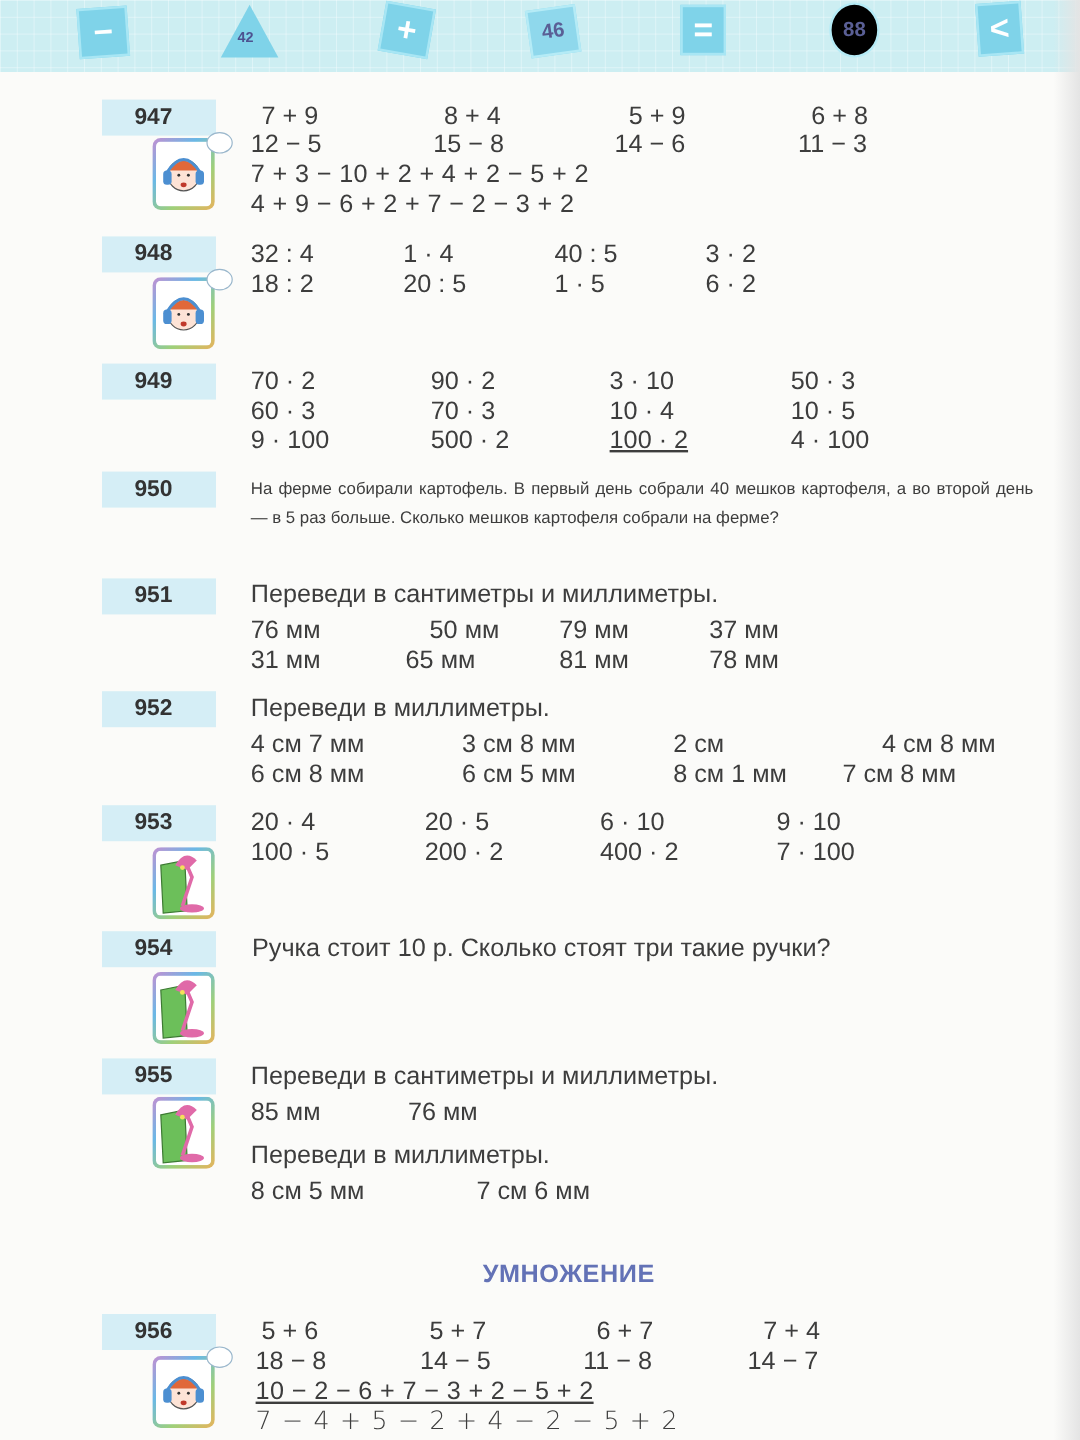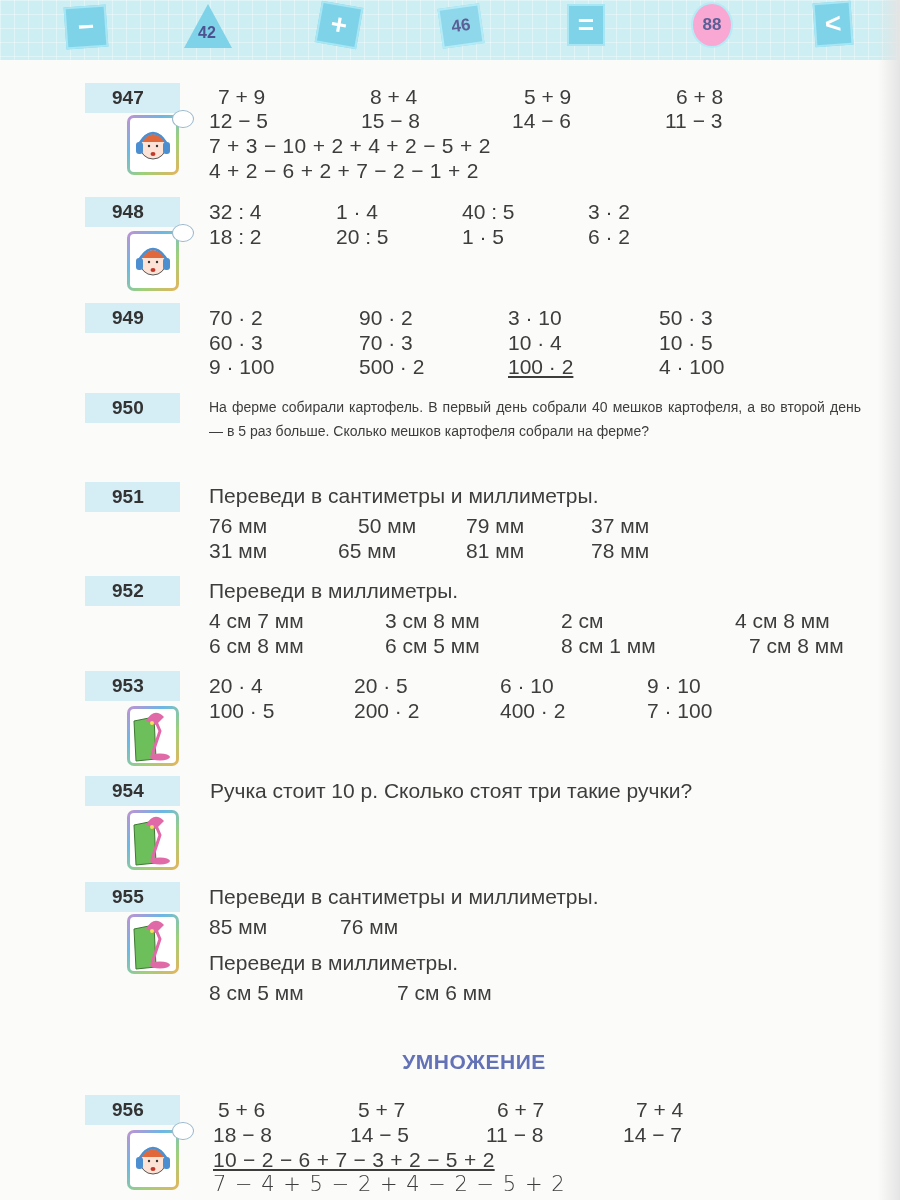--- a/index.html
+++ b/index.html
@@ -25,23 +25,23 @@
       position: absolute; display: flex; align-items: center; justify-content: center;
       font-weight: bold; color: #5a5f95;
     }
     .sym.square {
       background: #7fd3e9; border: 2px solid #a8e6f4; color: #fff; font-size: 28px;
     }
     .sym.tri {
       width: 0; height: 0; border-left: 24px solid transparent; border-right: 24px solid transparent;
       border-bottom: 44px solid #7fd3e9;
     }
-    .tri-label { position: absolute; font-weight: bold; color: #4d5290; font-size: 16px; }
+    .tri-label { position: absolute; font-weight: bold; color: #4d5290; font-size: 12px; }
     .sym.diamond { background: #8fd8ec; border: 2px solid #b5ebf6; font-size: 17px; }
-    .sym.circle { border-radius: 50%; background: #f9a8d4; border: 2px solid #b5ebf6; font-size: 17px; }
+    .sym.circle { border-radius: 50%; background: #000000; border: 2px solid #b5ebf6; font-size: 17px; }
 
     .task { position: absolute; left: 0; width: 900px; }
     .task-num {
       position: absolute; left: 85px; width: 95px; height: 30px;
       background: #d5eef6;
       font-weight: bold; font-size: 19px; color: #333;
       display: flex; align-items: center; padding-left: 27px; box-sizing: border-box;
     }
     .row { position: absolute; font-size: 21px; white-space: pre; color: #3d3d3d; letter-spacing: 0.3px; }
     .cell { position: absolute; font-size: 21px; white-space: pre; color: #3d3d3d; }
@@ -110,21 +110,21 @@
   <div class="bubble" style="left:172px;top:110px;"></div>
   <span class="cell" style="left:218px;top:85px;">7 + 9</span>
   <span class="cell" style="left:370px;top:85px;">8 + 4</span>
   <span class="cell" style="left:524px;top:85px;">5 + 9</span>
   <span class="cell" style="left:676px;top:85px;">6 + 8</span>
   <span class="cell" style="left:209px;top:109px;">12 − 5</span>
   <span class="cell" style="left:361px;top:109px;">15 − 8</span>
   <span class="cell" style="left:512px;top:109px;">14 − 6</span>
   <span class="cell" style="left:665px;top:109px;">11 − 3</span>
   <span class="row" style="left:209px;top:134px;">7 + 3 − 10 + 2 + 4 + 2 − 5 + 2</span>
-  <span class="row" style="left:209px;top:159px;">4 + 2 − 6 + 2 + 7 − 2 − 1 + 2</span>
+  <span class="row" style="left:209px;top:159px;">4 + 9 − 6 + 2 + 7 − 2 − 3 + 2</span>
 </div>
 
 <div class="task" style="top:0;">
   <div class="task-num" style="top:197px;">948</div>
   <div class="pic" style="left:127px;top:231px;">
     <svg width="46" height="54" viewBox="0 0 46 54">
         <circle cx="23" cy="28" r="13" fill="#fde3d6" stroke="#555" stroke-width="1"></circle>
         <path d="M11 24 Q23 8 35 24" fill="#e0683a"></path>
         <rect x="6" y="24" width="7" height="12" rx="3" fill="#4c8fd1"></rect>
         <rect x="33" y="24" width="7" height="12" rx="3" fill="#4c8fd1"></rect>
@@ -182,21 +182,21 @@
 <div class="task" style="top:0;">
   <div class="task-num" style="top:576px;">952</div>
   <span class="cell" style="left:209px;top:579px;">Переведи в миллиметры.</span>
   <span class="cell" style="left:209px;top:609px;">4 см 7 мм</span>
   <span class="cell" style="left:385px;top:609px;">3 см 8 мм</span>
   <span class="cell" style="left:561px;top:609px;">2 см</span>
   <span class="cell" style="left:735px;top:609px;">4 см 8 мм</span>
   <span class="cell" style="left:209px;top:634px;">6 см 8 мм</span>
   <span class="cell" style="left:385px;top:634px;">6 см 5 мм</span>
   <span class="cell" style="left:561px;top:634px;">8 см 1 мм</span>
-  <span class="cell" style="left:749px;top:634px;">7 см 8 мм</span>
+  <span class="cell" style="left:702px;top:634px;">7 см 8 мм</span>
 </div>
 
 <div class="task" style="top:0;">
   <div class="task-num" style="top:671px;">953</div>
   <div class="pic" style="left:127px;top:706px;">
     <svg width="46" height="54" viewBox="0 0 46 54">
         <polygon points="4,12 24,8 26,50 6,52" fill="#6cbf5a" stroke="#3d7a33" stroke-width="1"></polygon>
         <path d="M22 46 L30 22 L24 8" fill="none" stroke="#e06aa8" stroke-width="3"></path>
         <ellipse cx="30" cy="48" rx="10" ry="3.5" fill="#e06aa8"></ellipse>
         <path d="M16 12 Q24 -2 34 8 L26 16 Z" fill="#e06aa8"></path>

